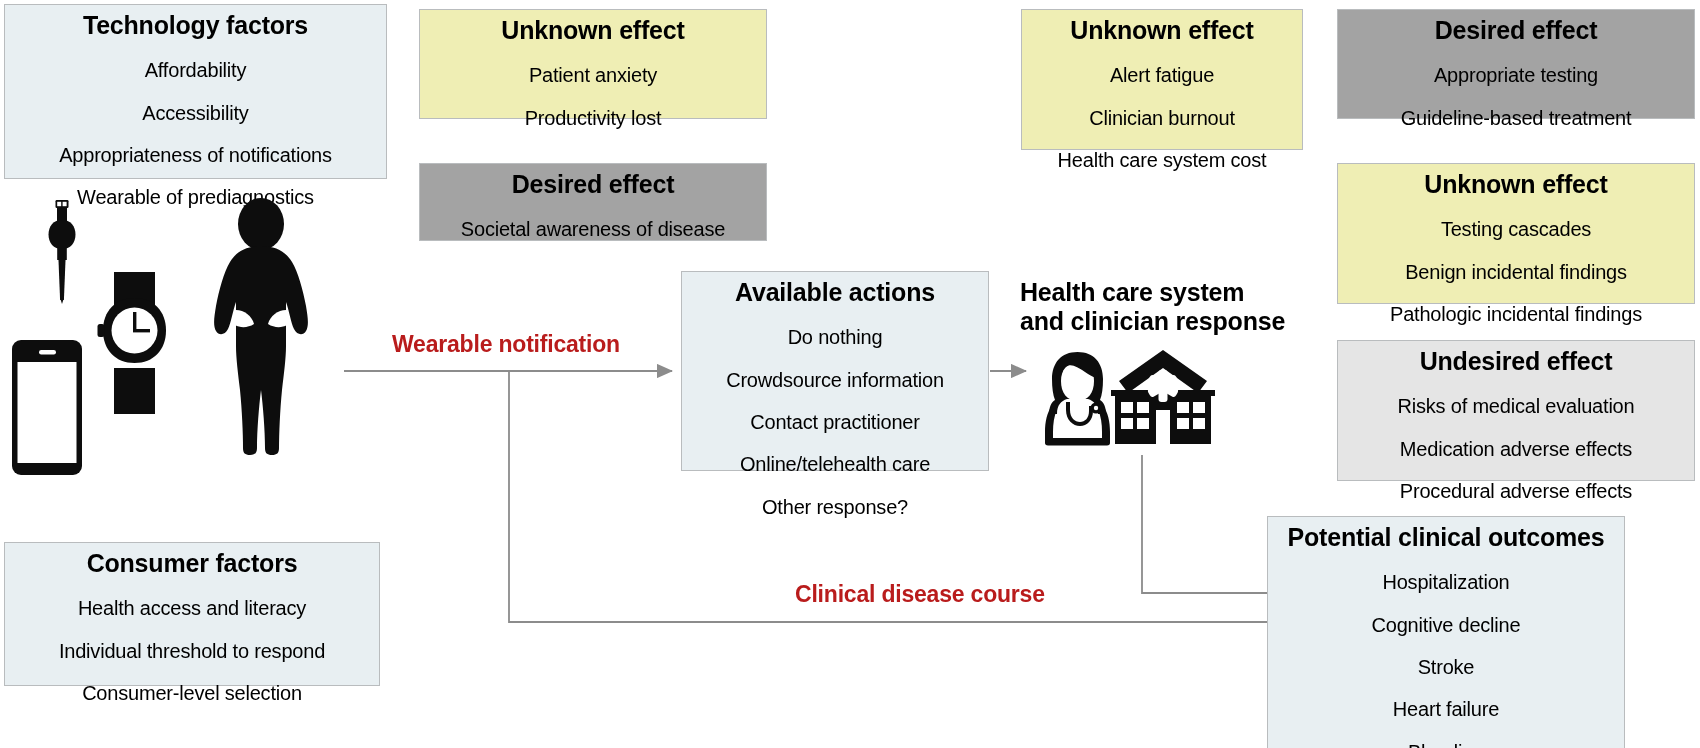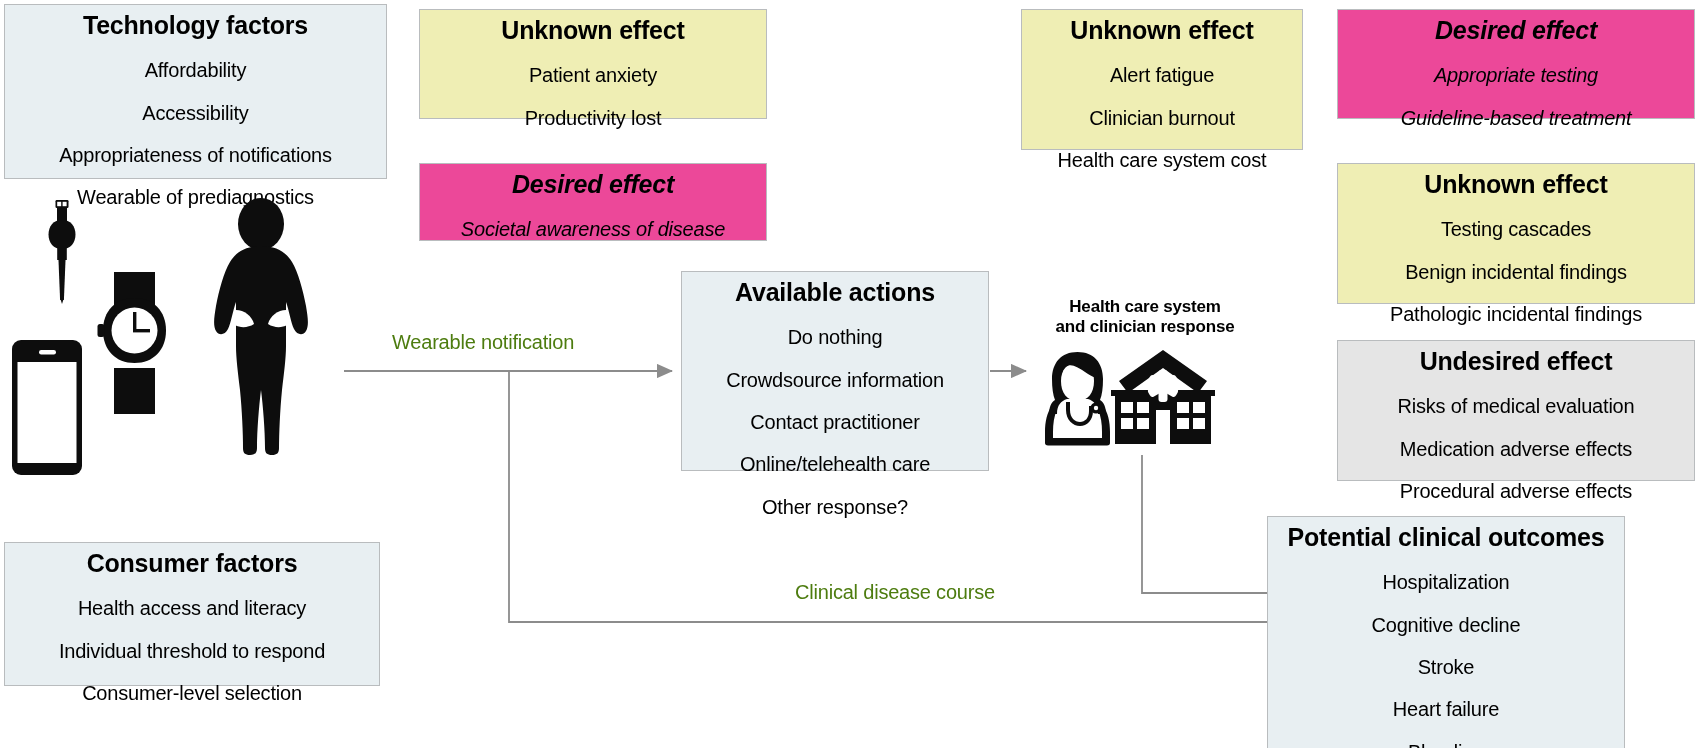--- a/index.html
+++ b/index.html
@@ -35,39 +35,38 @@
     margin-bottom: 1px;
   }
   .box .li {
     display: block;
     font-size: 20px;
     letter-spacing: -0.2px;
     margin-top: 19px;
   }
   .blue   { background: #e8eff2; }
   .yellow { background: #efeeb4; }
-  .green  { background: #ec4899; font-style: italic; }
+  .green  { background: #a3a3a3; }
   .pink   { background: #e5e5e5; }
 
   .edge-label {
     position: absolute;
-    font-size: 20px;
+    font-size: 23px;
     letter-spacing: -0.2px;
     white-space: nowrap;
-    color: #4d7c0f;
+    color: #b91c1c;
+    font-weight: bold;
   }
   .node-title {
     position: absolute;
     font-weight: bold;
-    font-size: 17px;
-    letter-spacing: -0.2px;
-    text-align: center;
+    font-size: 25px;
+    letter-spacing: -0.2px;
     line-height: 1.17;
     white-space: nowrap;
-    margin-top: 19px;
   }
   svg.layer {
     position: absolute;
     left: 0; top: 0;
     width: 1700px;
     height: 748px;
     overflow: visible;
   }
   svg.icon { position: absolute; }
 </style>

